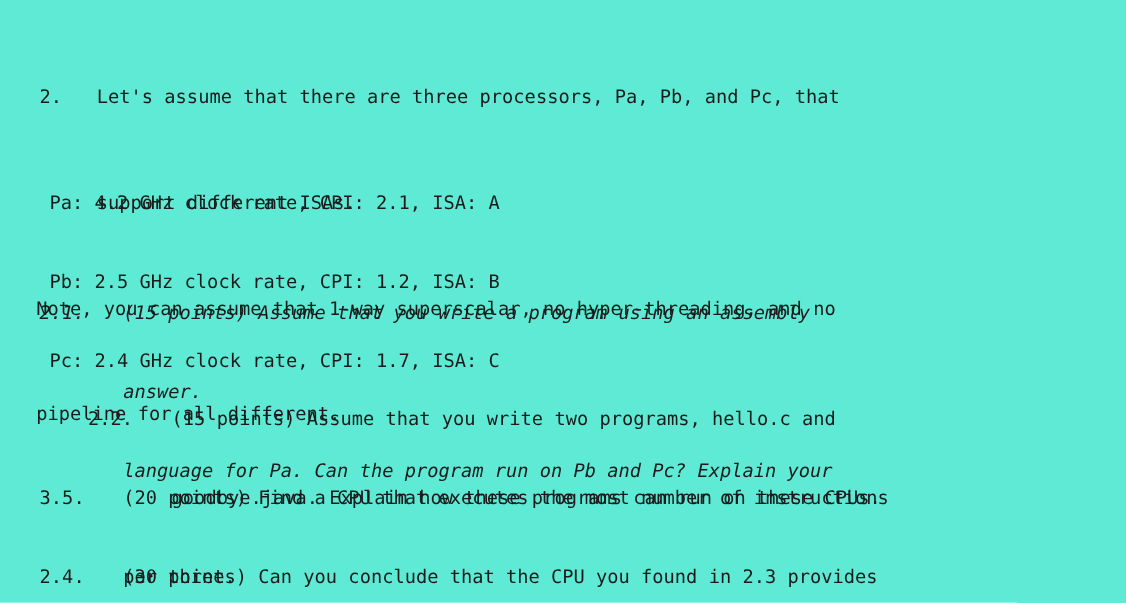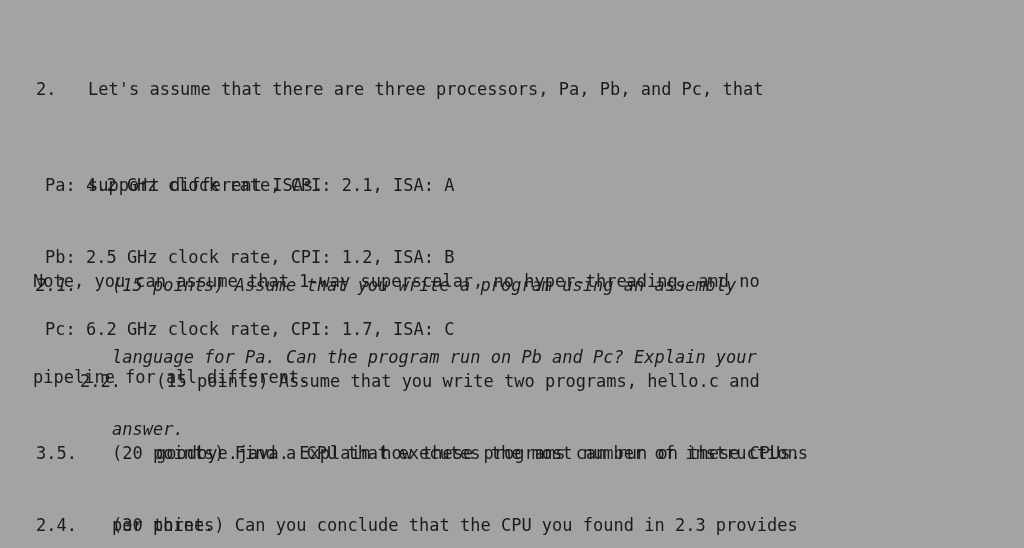--- a/index.html
+++ b/index.html
@@ -14,21 +14,21 @@
     overflow: hidden;
     font-family: "DejaVu Sans Mono", "Liberation Mono", monospace;
     color: #1b1b1b;
     -webkit-font-smoothing: antialiased;
   }
 
   #page {
     position: relative;
     width: 1024px;
     height: 548px;
-    background: #a3a3a3;
+    background: #5eead4;
   }
 
   .doc {
     position: absolute;
     left: 0;
     top: 0;
     width: 1024px;
     font-size: 17px;
     line-height: 24px;
     letter-spacing: 0px;
@@ -124,27 +124,27 @@
 
     <span class="flush-line">Note, you can assume that 1-way superscalar, no hyper-threading, and no</span>
 
     <span class="flush-line">pipeline for all different.</span>
 
   </div>
 
   <div class="doc spec-block">
     <span class="spec-line">Pa: 4.2 GHz clock rate, CPI: 2.1, ISA: A</span>
     <span class="spec-line">Pb: 2.5 GHz clock rate, CPI: 1.2, ISA: B</span>
-    <span class="spec-line">Pc: 6.2 GHz clock rate, CPI: 1.7, ISA: C</span>
+    <span class="spec-line">Pc: 2.4 GHz clock rate, CPI: 1.7, ISA: C</span>
   </div>
 
   <div class="doc q" id="q21">
     <span class="q-row"><span class="label">2.1.</span><span>(15 points) Assume that you write a program using an assembly</span></span>
+    <span class="q-cont">answer.</span>
     <span class="q-cont">language for Pa. Can the program run on Pb and Pc? Explain your</span>
-    <span class="q-cont">answer.</span>
   </div>
 
   <div class="doc q" id="q22">
     <span class="q-row"><span class="label">2.2.</span><span>(15 points) Assume that you write two programs, hello.c and</span></span>
     <span class="q-cont">goodbye.java. Explain how these programs can run on these CPUs.</span>
   </div>
 
   <div class="doc q" id="q23">
     <span class="q-row"><span class="label">3.5.</span><span>(20 points) Find a CPU that executes the most number of instructions</span></span>
     <span class="q-cont">per three.</span>

